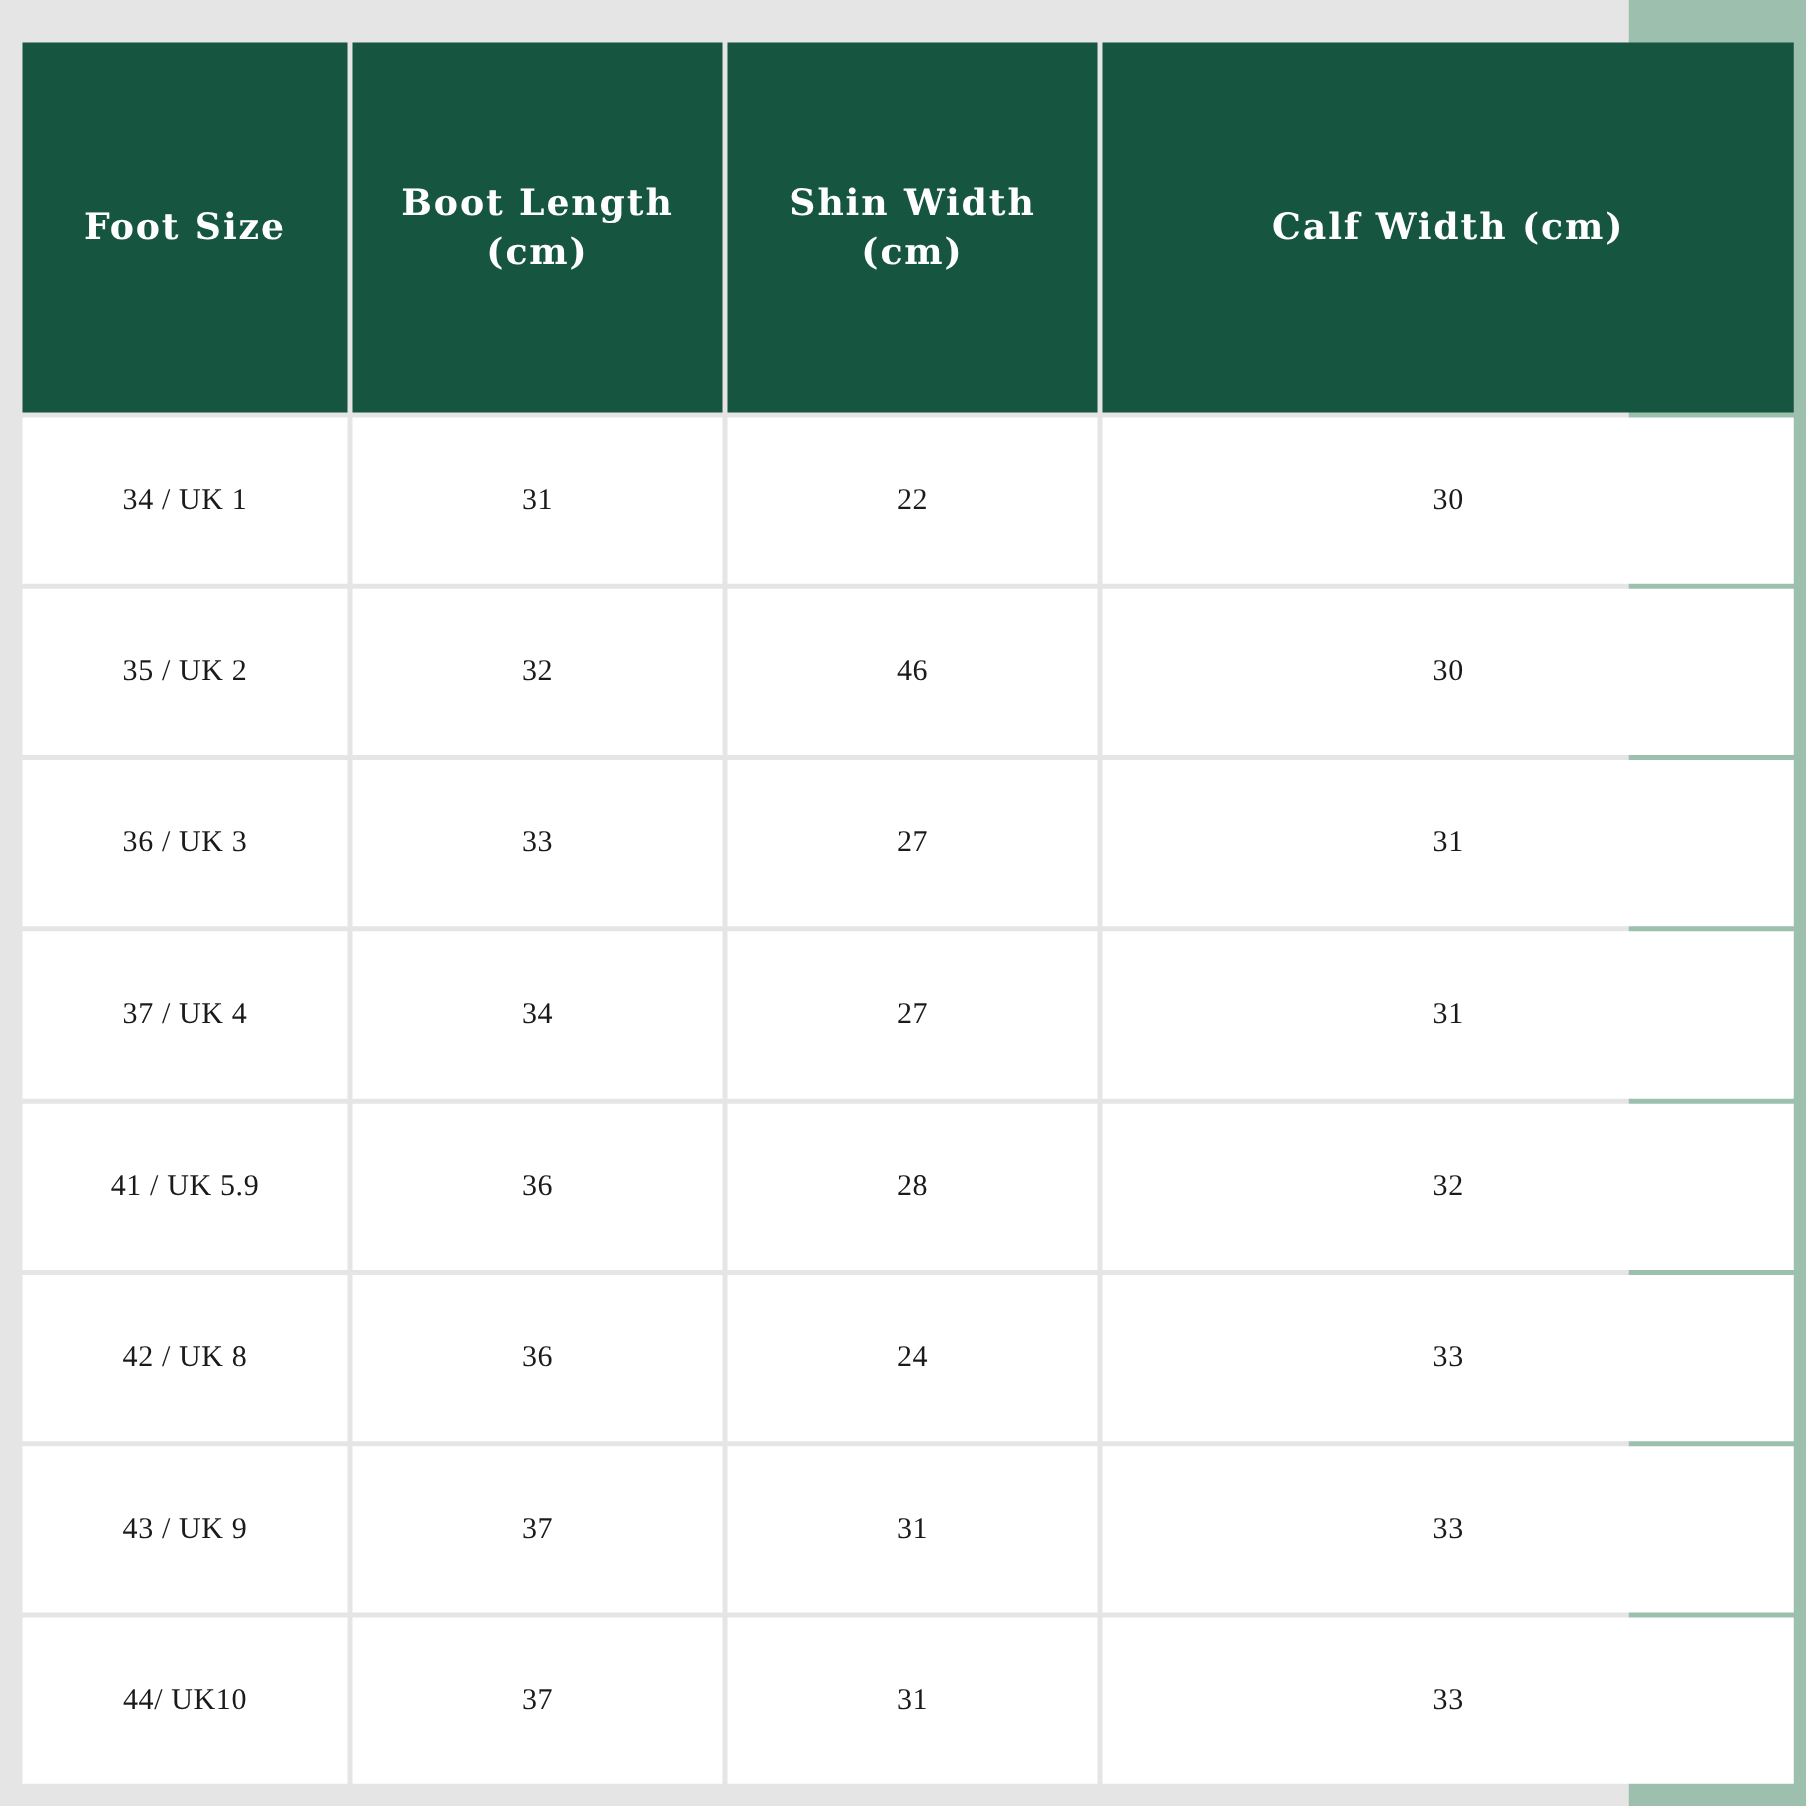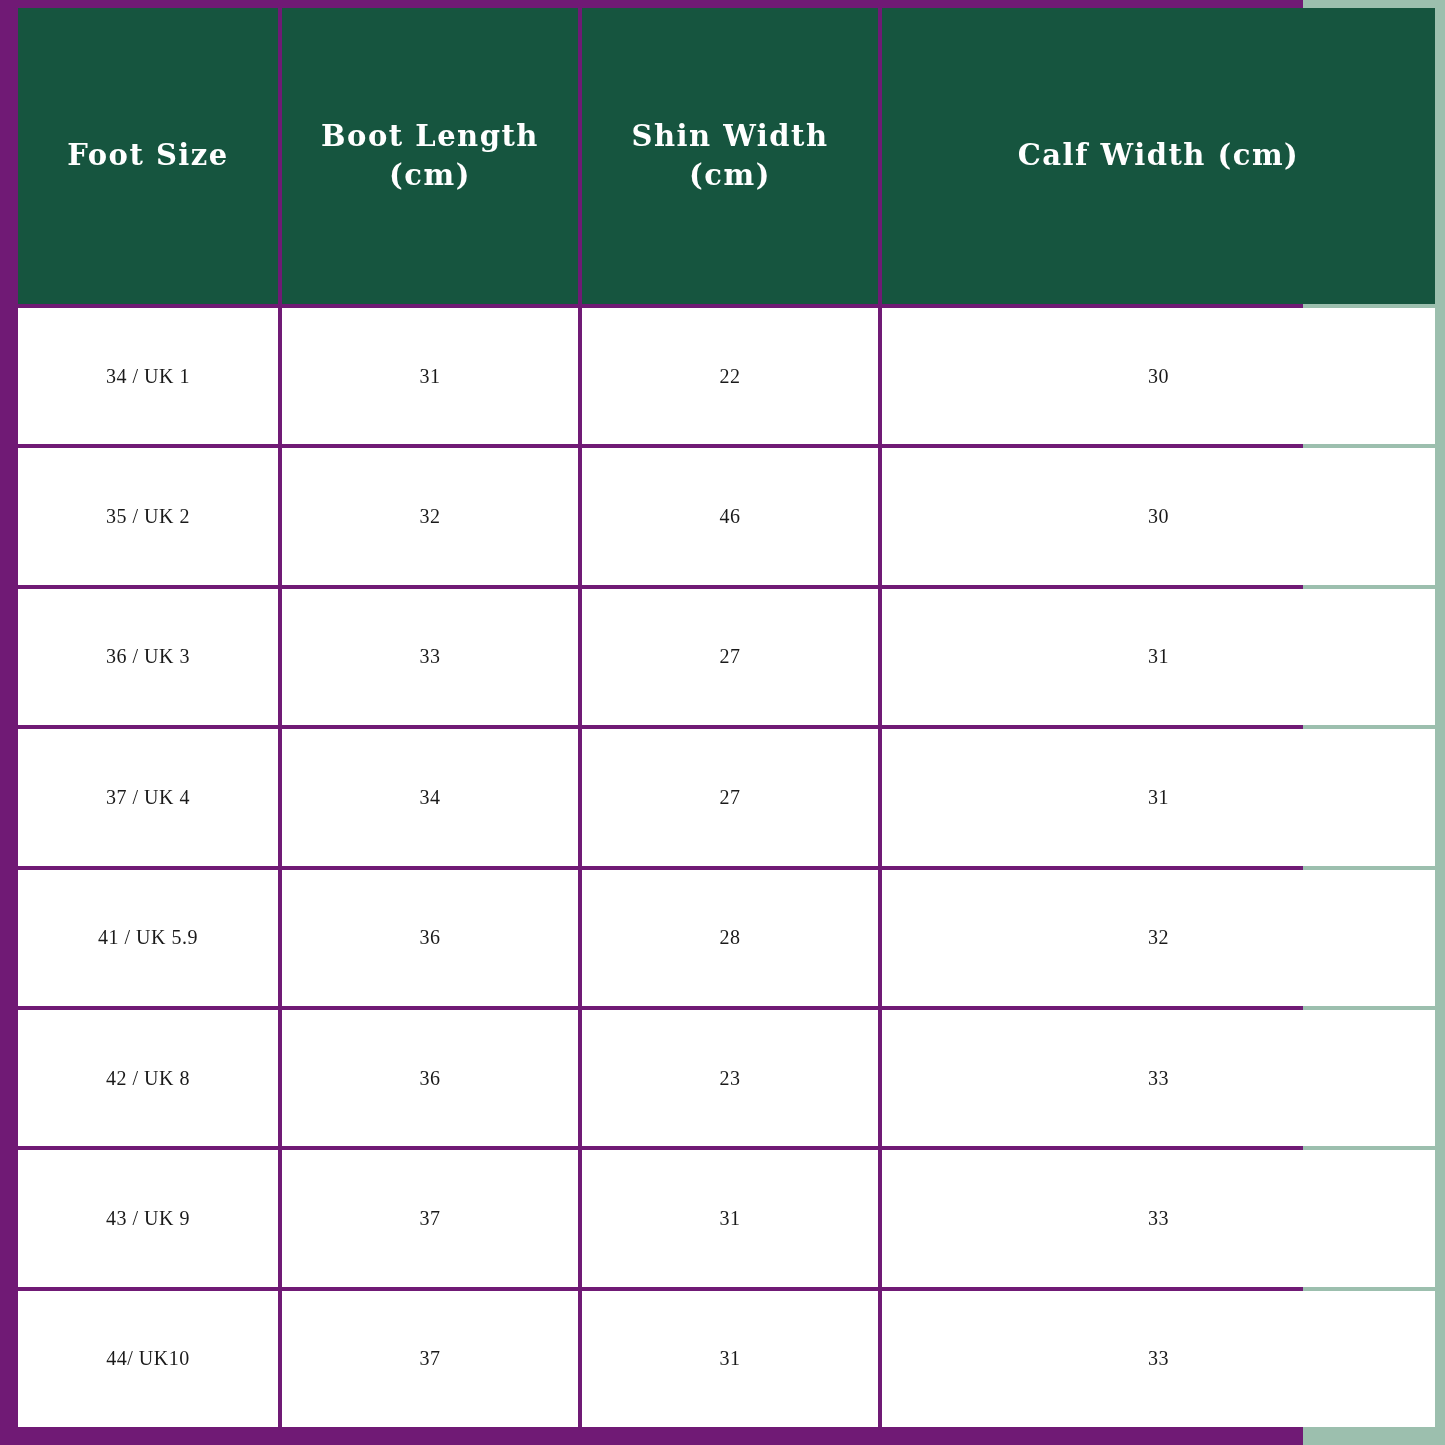--- a/index.html
+++ b/index.html
@@ -10,22 +10,22 @@
     width: 1445px;
     height: 1445px;
     background: #9cbfae;
     font-family: "Liberation Serif", serif;
     overflow: hidden;
   }
   .sheet {
     box-sizing: border-box;
     width: 1303px;
     height: 1445px;
-    padding: 4px 20px 14px 14px;
-    background: #701a75;
+    padding: 30px 20px 14px 14px;
+    background: #e5e5e5;
   }
   table.size-table {
     border-collapse: separate;
     border-spacing: 4px;
     width: 100%;
     height: 100%;
     table-layout: fixed;
   }
   table.size-table thead th {
     background: #16553f;
@@ -37,21 +37,21 @@
     height: 296px;
     vertical-align: middle;
     text-align: center;
     padding: 0 10px;
     line-height: 1.35;
   }
   table.size-table tbody td {
     background: #ffffff;
     color: #1a1a1a;
     font-family: "Liberation Serif", serif;
-    font-size: 20px;
+    font-size: 24px;
     text-align: center;
     vertical-align: middle;
     height: 99px;
     padding: 0 6px;
     letter-spacing: 0.5px;
   }
   col.c1 { width: 260px; }
   col.c2 { width: 296px; }
   col.c3 { width: 296px; }
   col.c4 { width: 553px; }
@@ -102,21 +102,21 @@
       </tr>
       <tr>
         <td>41 / UK 5.9</td>
         <td>36</td>
         <td>28</td>
         <td>32</td>
       </tr>
       <tr>
         <td>42 / UK 8</td>
         <td>36</td>
-        <td>23</td>
+        <td>24</td>
         <td>33</td>
       </tr>
       <tr>
         <td>43 / UK 9</td>
         <td>37</td>
         <td>31</td>
         <td>33</td>
       </tr>
       <tr>
         <td>44/ UK10</td>

